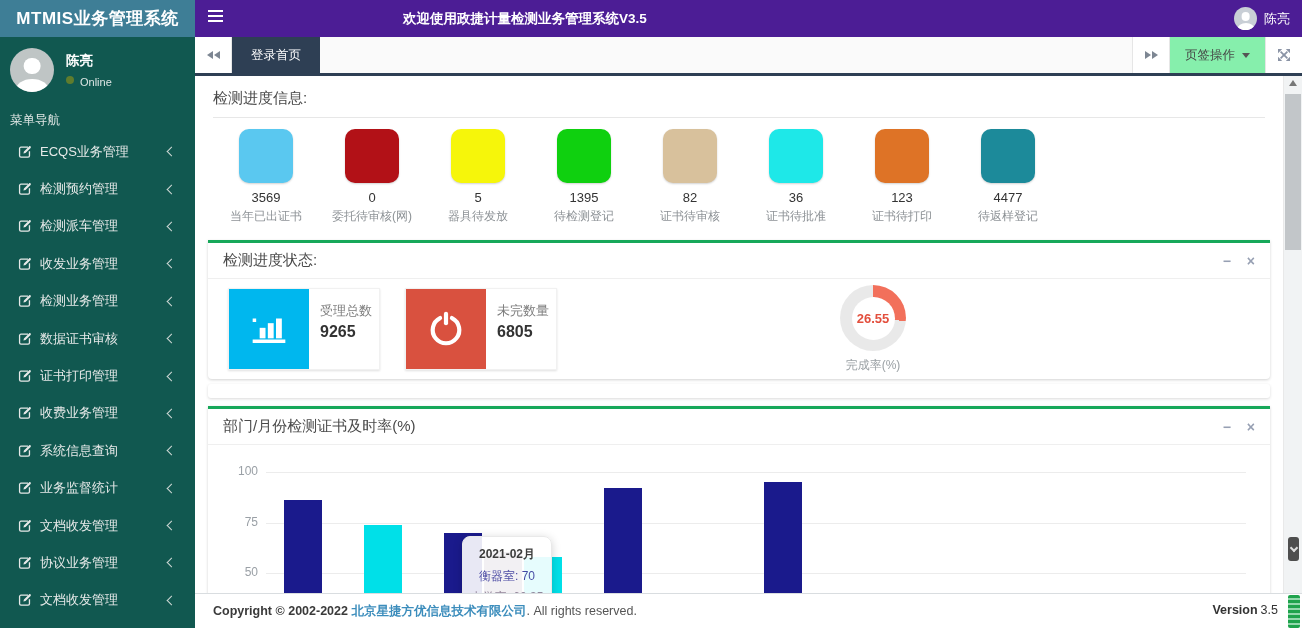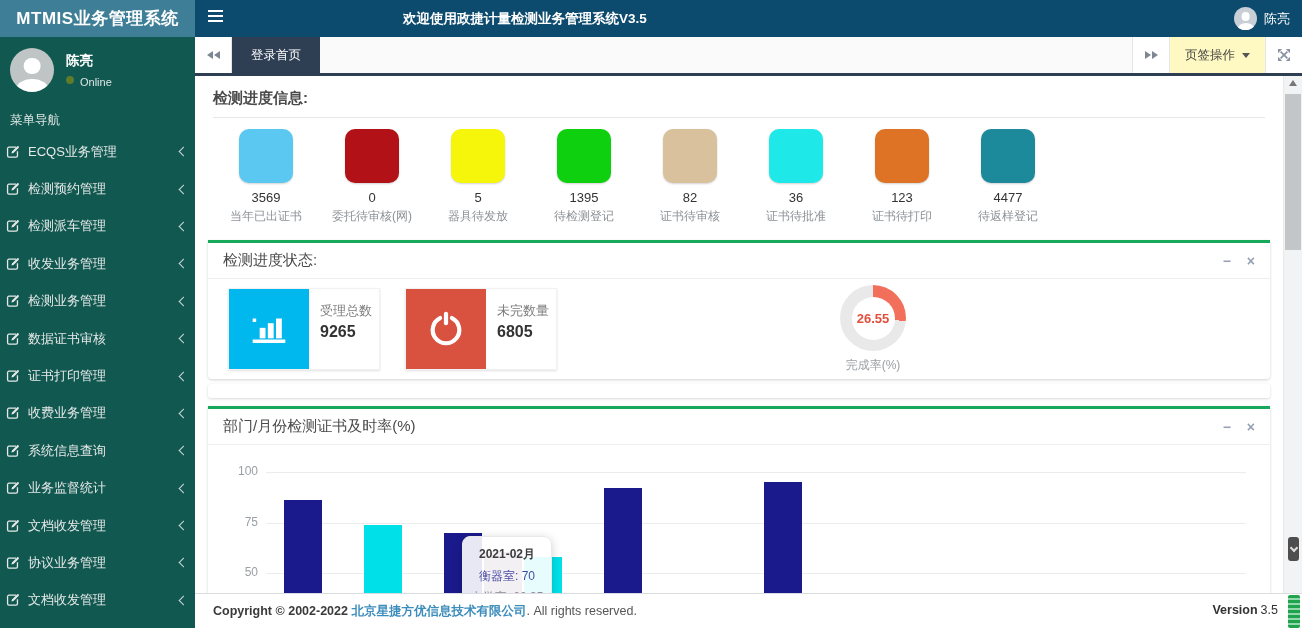--- a/index.html
+++ b/index.html
@@ -3,21 +3,21 @@
 <meta charset="utf-8">
 <style>
   * { box-sizing: border-box; margin: 0; padding: 0; }
   body { font-family: "Liberation Sans", "DejaVu Sans", sans-serif; background:#888; }
   .app { position: relative; width: 1302px; height: 628px; background:#fff; overflow: hidden; margin: 0 auto; }
 
   
   .topbar { position:absolute; top:0; left:0; right:0; height:37px; z-index:30; }
   .logo { position:absolute; left:0; top:0; width:195px; height:37px; background:#3e7e96; color:#fff;
           font-size:17px; font-weight:bold; line-height:37px; text-align:center; letter-spacing:.5px; cursor:pointer;}
-  .navbar { position:absolute; left:195px; right:0; top:0; height:37px; background:#0c4a6e; }
+  .navbar { position:absolute; left:195px; right:0; top:0; height:37px; background:#4c1d95; }
   .hamburger { position:absolute; left:13px; top:10px; width:16px; height:16px; cursor:pointer; }
   .hamburger i { display:block; width:15px; height:2px; background:#fff; margin:0 0 3px 0; }
   .nav-title { position:absolute; left:208px; top:0; height:37px; line-height:37px; color:#fff;
                font-size:13.5px; font-weight:bold; }
   .nav-user { position:absolute; right:12px; top:0; height:37px; display:flex; align-items:center; gap:7px;
               color:#fff; font-size:13px; cursor:pointer; }
 
   
   .person { position:relative; border-radius:50%; overflow:hidden; background:#c9cfd6; }
   .person::before { content:""; position:absolute; left:50%; top:22%; width:38%; height:38%;
@@ -28,21 +28,21 @@
   .person-lg { width:44px; height:44px; background:#bfc5c5; }
 
   
   .sidebar { position:absolute; top:37px; left:0; width:195px; bottom:0; background:#115850; z-index:20; }
   .user-panel { display:flex; gap:12px; padding:11px 10px 6px 10px; align-items:flex-start; }
   .user-name { color:#fff; font-size:13.5px; font-weight:bold; margin-top:4px; }
   .user-status { display:flex; gap:6px; color:#dde6e4; font-size:11px; margin-top:6px; cursor:pointer;}
   .user-status .dot { width:8px; height:8px; border-radius:50%; background:#5f7c2d; }
   .nav-label { color:#dfe6e4; font-size:12.5px; padding:14px 12px 4px 10px; }
   .menu { }
-  .menu-item { height:37.4px; display:flex; align-items:center; padding:0 6px; color:#e6e9e8;
+  .menu-item { height:37.4px; display:flex; align-items:center; padding:0 18px; color:#e6e9e8;
                font-size:13px; cursor:pointer; }
   .menu-item .mi-icon { width:14px; height:14px; margin-right:8px; flex:0 0 auto; color:#e6e9e8; }
   .menu-item .mi-icon svg { width:14px; height:14px; display:block; }
   .menu-item .label { flex:1 1 auto; }
   .chev-left { width:7px; height:7px; border-left:1.6px solid #cfd8d5; border-bottom:1.6px solid #cfd8d5;
                transform:rotate(45deg); margin-right:2px; }
 
   
   .main { position:absolute; left:195px; top:37px; right:0; bottom:0; background:#fff; }
 
@@ -54,33 +54,33 @@
   .tab-scroll.left { border-right:1px solid #e6e6e6; }
   .tab-scroll.right { border-left:1px solid #e6e6e6; }
   .tri-l { width:0; height:0; border-top:4px solid transparent; border-bottom:4px solid transparent;
            border-right:6px solid #7d8692; }
   .tri-r { width:0; height:0; border-top:4px solid transparent; border-bottom:4px solid transparent;
            border-left:6px solid #7d8692; }
   .tab.active { background:#2e3f54; color:#fff; font-size:12.5px; padding:0 19px;
                 display:flex; align-items:center; cursor:pointer; }
   .tabbar-right { margin-left:auto; display:flex; align-items:stretch; }
   .tab-ops { display:flex; align-items:center; gap:7px; padding:0 15px; font-size:12.5px; color:#454545;
-             border-left:1px solid #e6e6e6; background:#fef9c3; cursor:pointer; }
+             border-left:1px solid #e6e6e6; background:#86efac; cursor:pointer; }
   .caret-down { width:0; height:0; border-left:4px solid transparent; border-right:4px solid transparent;
                 border-top:5px solid #555; }
   .tab-expand { width:37px; display:flex; align-items:center; justify-content:center; color:#8a93a5;
                 border-left:1px solid #e6e6e6; background:#fff; cursor:pointer; }
   .tab-expand svg { width:14px; height:14px; }
 
   
   .content { position:absolute; left:0; right:19px; top:39px; bottom:35px; background:#fff; overflow:hidden; }
 
   
   .section-info { padding:13px 18px 0 18px; background:#fff; }
-  .sec-title { font-size:15px; color:#4a4a4a; font-weight:bold; }
+  .sec-title { font-size:15px; color:#4a4a4a; font-weight:normal; }
   .sec-divider { border-top:1px solid #e7e7e7; margin-top:9px; }
   .stat-row { display:flex; padding:11px 0 12px 0; }
   .stat-col { width:106px; text-align:center; cursor:pointer; }
   .stat-sq { width:54px; height:54px; border-radius:10px; margin:0 auto; box-shadow:0 1px 2px rgba(0,0,0,.18); }
   .stat-val { font-size:13px; font-weight:normal; color:#333; margin-top:7px; }
   .stat-lab { font-size:12px; color:#8d9296; margin-top:3px; }
 
   
   .panel { margin:3px 13px 5px 13px; background:#fff; border-top:3px solid #17a85a;
            border-radius:0 0 4px 4px; box-shadow:0 1px 3px rgba(0,0,0,.18); }

